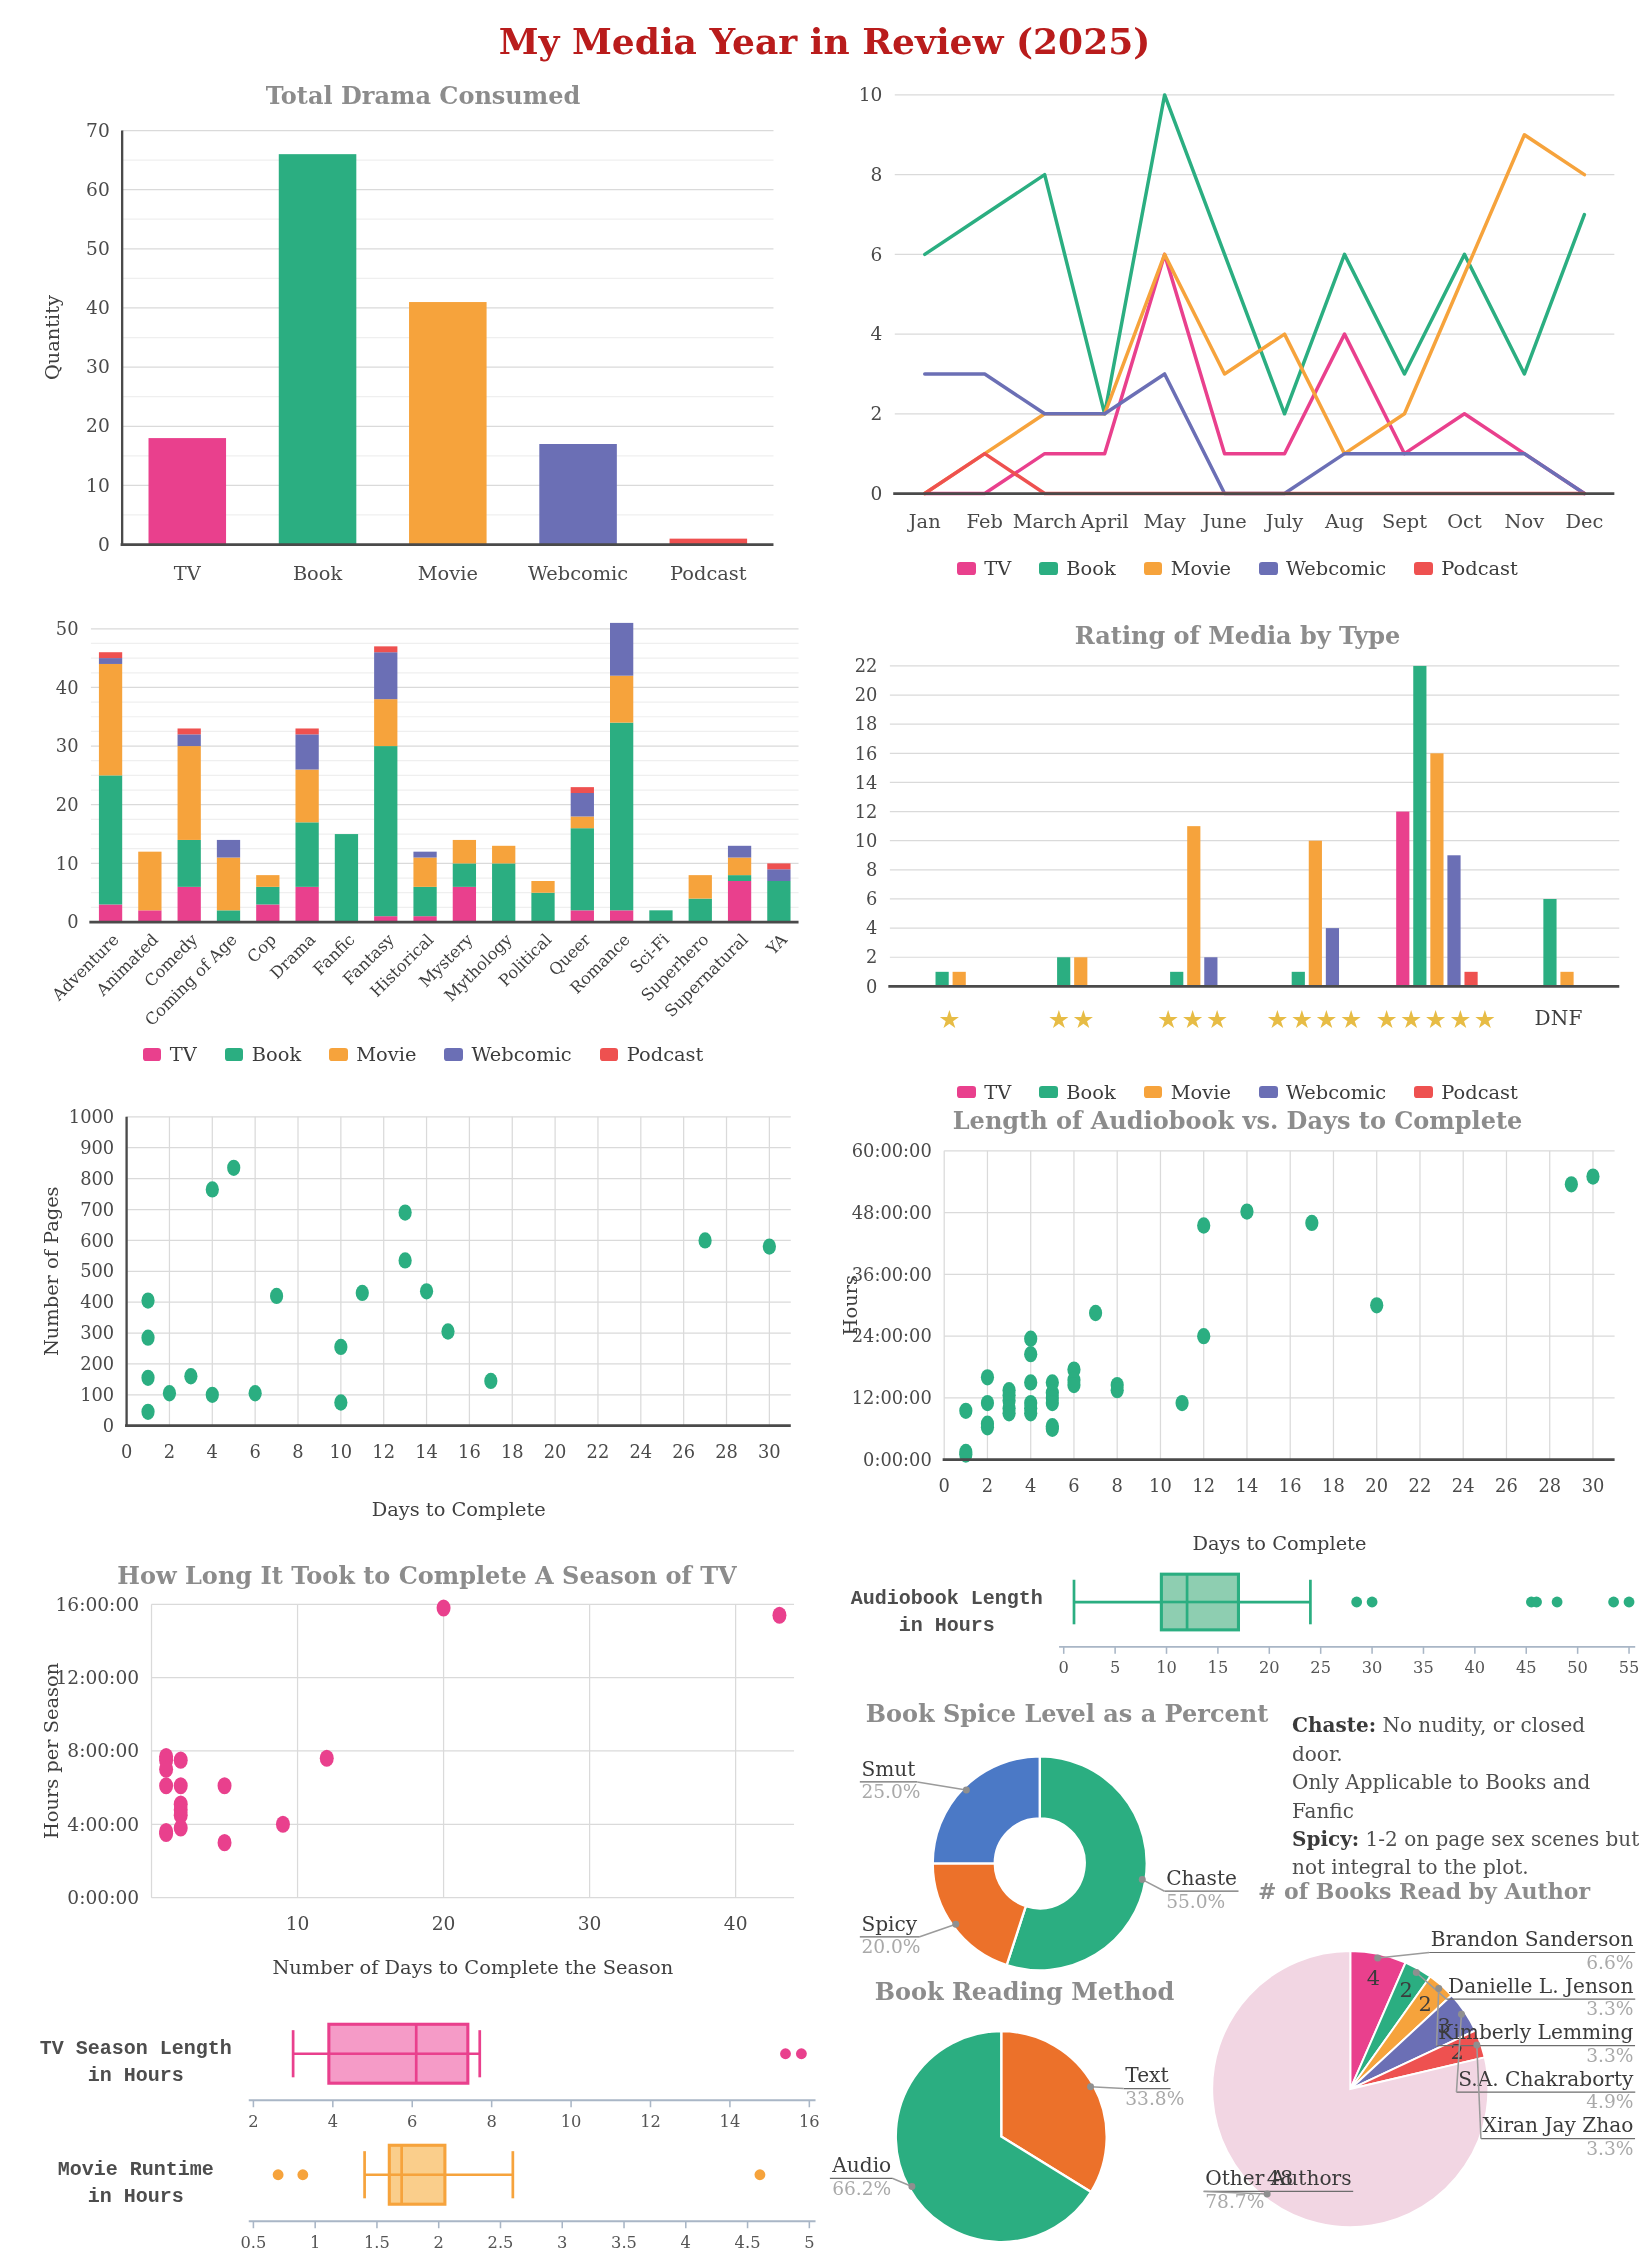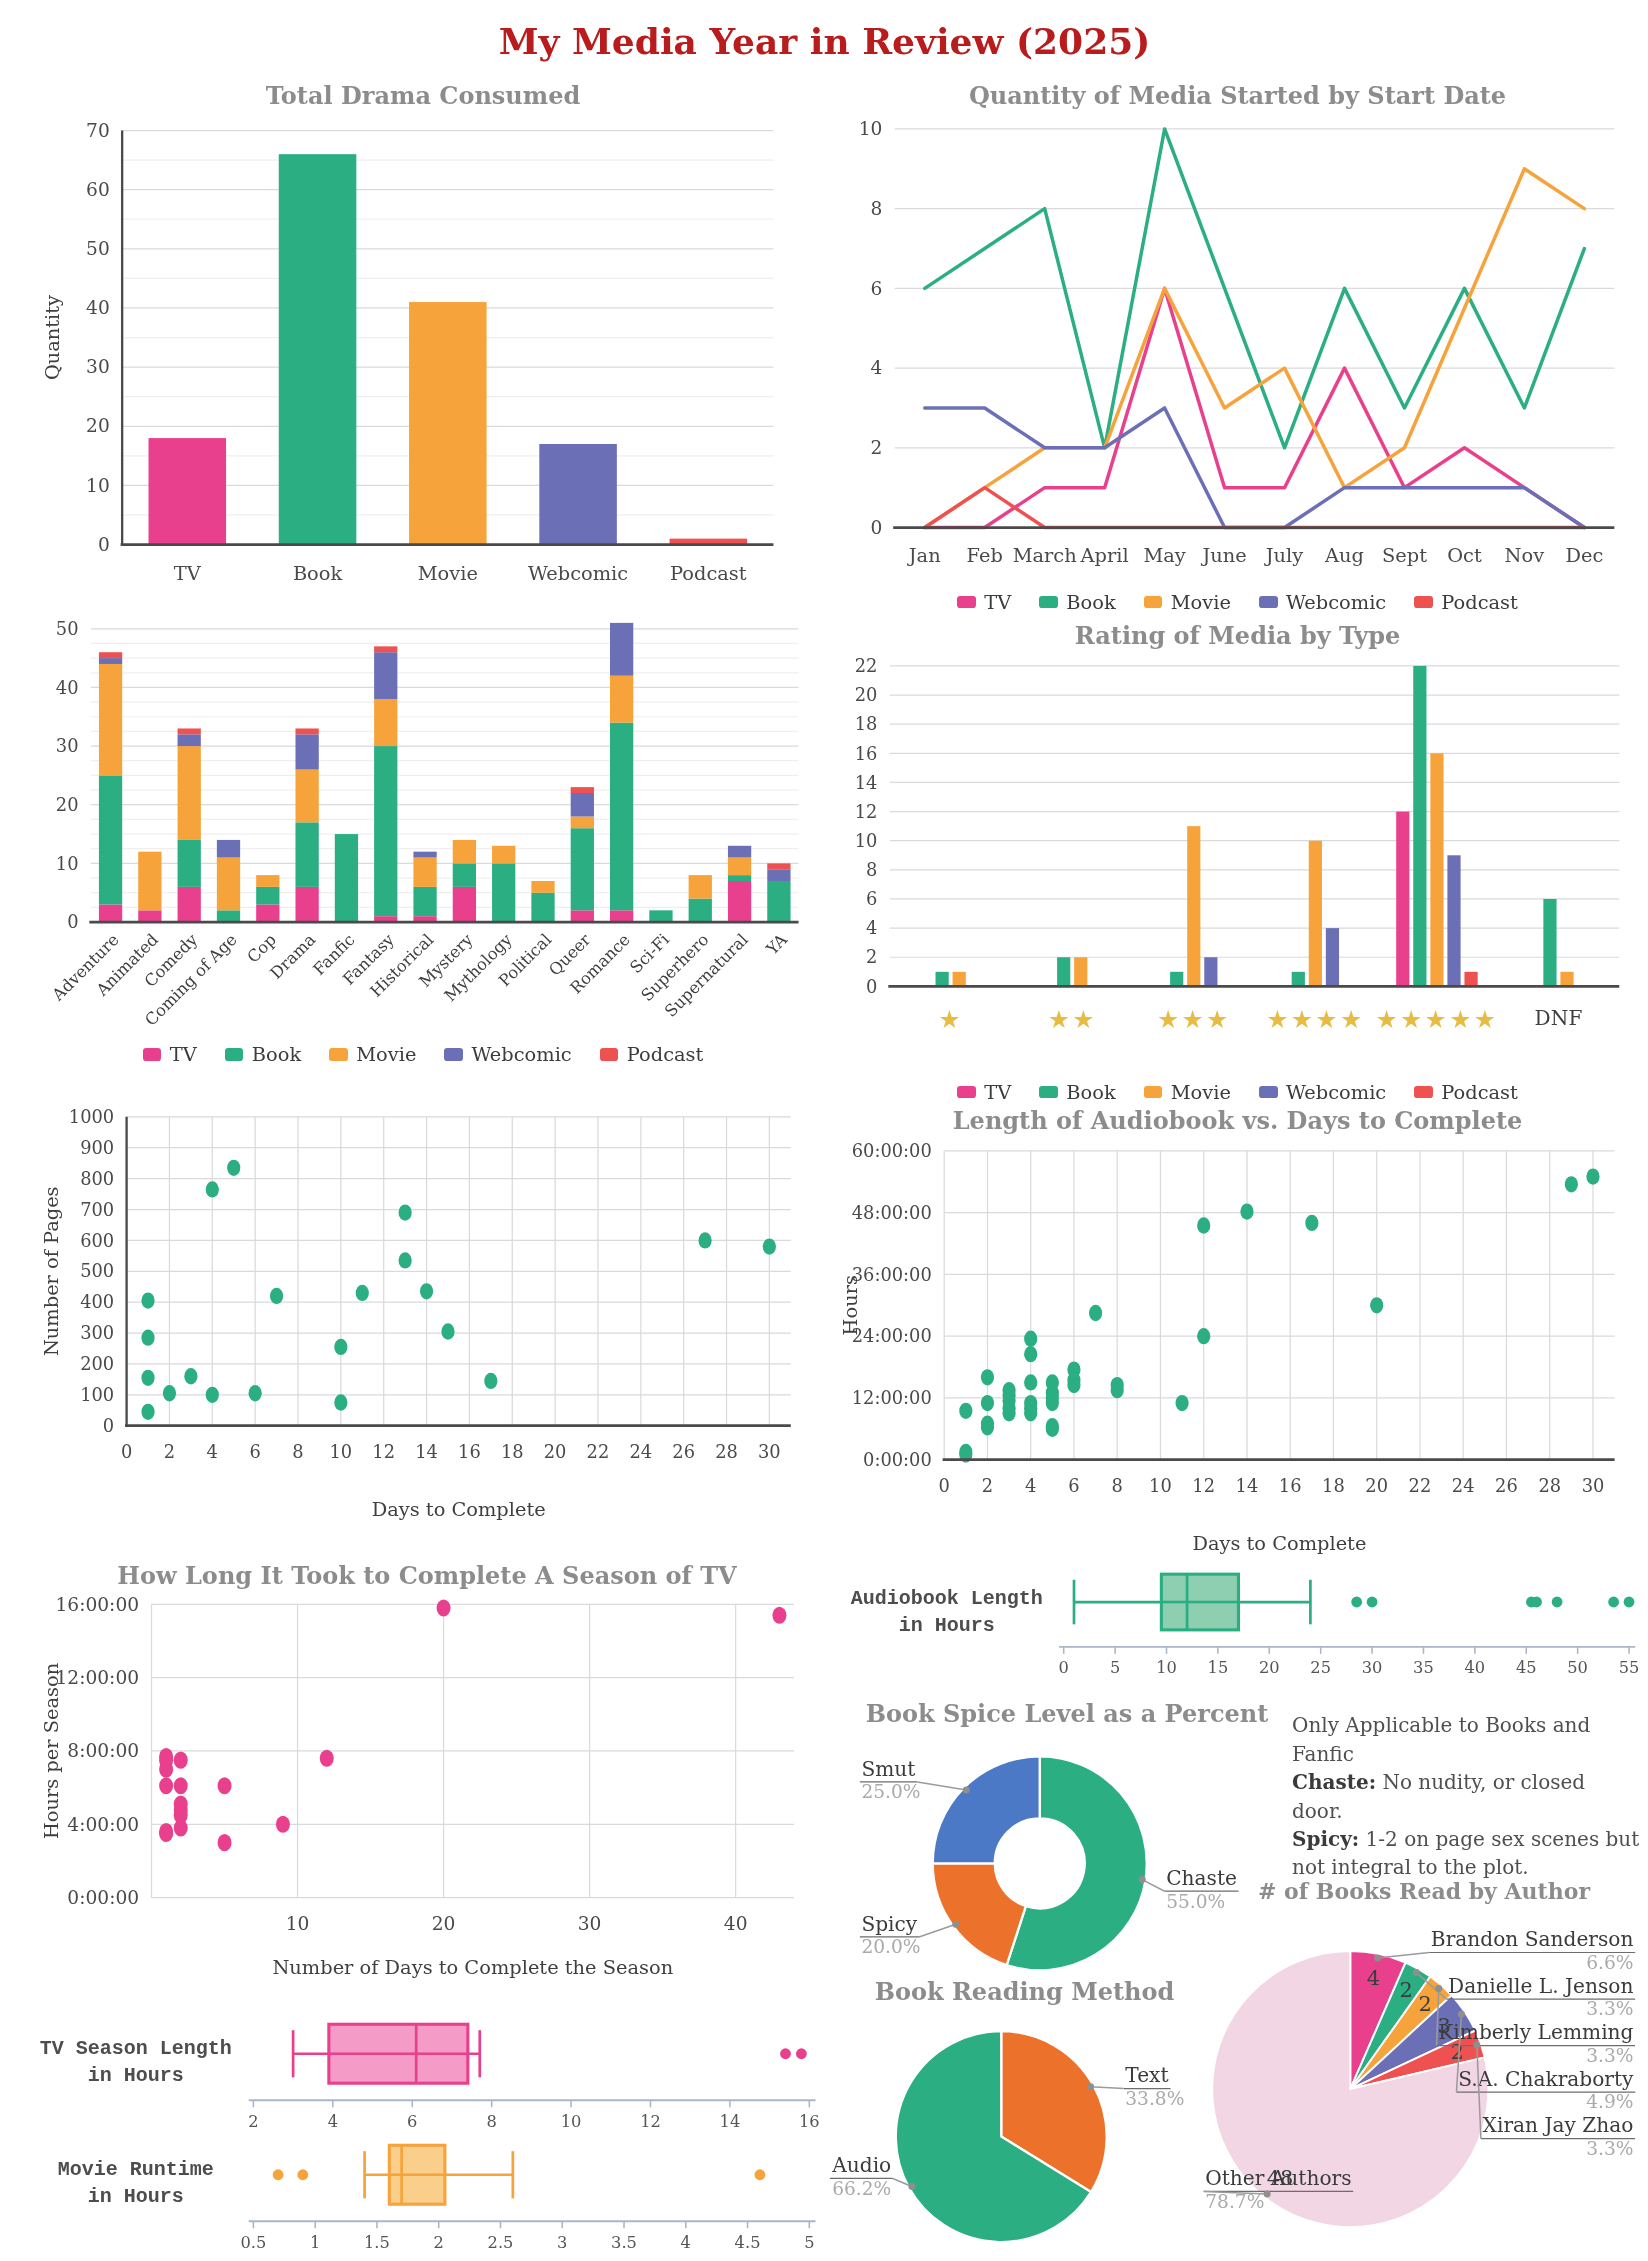--- a/index.html
+++ b/index.html
@@ -61,21 +61,20 @@
         <text x="700" y="600" fill="#4A4A4A" font-size="25" text-anchor="middle" font-family="&quot;DejaVu Serif&quot;,serif">Webcomic</text>
         <rect x="818" y="546.3714285714286" width="100" height="7.628571428571377" fill="#EE5150"></rect>
         <text x="868" y="600" fill="#4A4A4A" font-size="25" text-anchor="middle" font-family="&quot;DejaVu Serif&quot;,serif">Podcast</text>
         <line x1="112" x2="112" y1="20" y2="554" stroke="#4a4a4a" stroke-width="3"></line>
         <line x1="110" x2="952" y1="554" y2="554" stroke="#4a4a4a" stroke-width="3.5"></line>
         <text x="30" y="287" fill="#3f3f3f" font-size="25" text-anchor="middle" font-family="&quot;DejaVu Serif&quot;,serif" transform="rotate(-90 30 287)">Quantity</text>
       </svg>
   </section>
 
   <section class="blk" style="left:834px;top:81px;width:807px;">
-    <h2 class="ct">Quantity of Media Started by Start Date</h2>
     <svg id="svg-started" width="807" height="473" viewBox="0 0 1040 610">
         <text x="62" y="540" fill="#4A4A4A" font-size="24" text-anchor="end" font-family="&quot;DejaVu Serif&quot;,serif">0</text>
         <line x1="78" x2="1006" y1="429.2" y2="429.2" stroke="#dadada" stroke-width="1.6"></line>
         <text x="62" y="437.2" fill="#4A4A4A" font-size="24" text-anchor="end" font-family="&quot;DejaVu Serif&quot;,serif">2</text>
         <line x1="78" x2="1006" y1="326.4" y2="326.4" stroke="#dadada" stroke-width="1.6"></line>
         <text x="62" y="334.4" fill="#4A4A4A" font-size="24" text-anchor="end" font-family="&quot;DejaVu Serif&quot;,serif">4</text>
         <line x1="78" x2="1006" y1="223.60000000000002" y2="223.60000000000002" stroke="#dadada" stroke-width="1.6"></line>
         <text x="62" y="231.60000000000002" fill="#4A4A4A" font-size="24" text-anchor="end" font-family="&quot;DejaVu Serif&quot;,serif">6</text>
         <line x1="78" x2="1006" y1="120.79999999999995" y2="120.79999999999995" stroke="#dadada" stroke-width="1.6"></line>
         <text x="62" y="128.79999999999995" fill="#4A4A4A" font-size="24" text-anchor="end" font-family="&quot;DejaVu Serif&quot;,serif">8</text>
@@ -612,22 +611,22 @@
             <polyline points="99.33203125,263 146.70498513296957,246.68093387187048" fill="none" stroke="#9b9b9b" stroke-width="2"></polyline>
             <circle cx="146.70498513296957" cy="246.68093387187048" r="4.5" fill="#8f8f8f"></circle>
             <text x="418" y="196" fill="#3b3b3b" font-size="26" text-anchor="start" font-family="&quot;DejaVu Serif&quot;,serif">Chaste</text>
             <text x="418" y="225" fill="#A9A9A9" font-size="24" text-anchor="start" font-family="&quot;DejaVu Serif&quot;,serif">55.0%</text>
             <line x1="416" x2="511.328125" y1="204" y2="204" stroke="#6d6d6d" stroke-width="1.6"></line>
             <polyline points="416,204 387.2119612720651,188.94031749028534" fill="none" stroke="#9b9b9b" stroke-width="2"></polyline>
             <circle cx="387.2119612720651" cy="188.94031749028534" r="4.5" fill="#8f8f8f"></circle>
           </svg>
       </div>
       <div class="note">
+        <p><b>Chaste:</b><span> No nudity, or closed door.</span></p>
         <p><b></b><span>Only Applicable to Books and Fanfic</span></p>
-        <p><b>Chaste:</b><span> No nudity, or closed door.</span></p>
         <p><b>Spicy:</b><span> 1-2 on page sex scenes but not integral to the plot.</span></p>
       </div>
     </div>
   </section>
 
   <section class="blk" style="left:815px;top:1977px;width:419px;">
     <h2 class="ct">Book Reading Method</h2>
     <svg id="svg-method" width="419" height="252" viewBox="0 0 540 325">
         <path d="M240 162 L240 26 A136 136 0 0 1 355.7352495240781 233.4237496747362 Z" fill="#EC712A" stroke="#ffffff" stroke-width="3"></path>
         <path d="M240 162 L355.7352495240781 233.4237496747362 A136 136 0 1 1 239.99999999999997 26 Z" fill="#2BAE81" stroke="#ffffff" stroke-width="3"></path>

